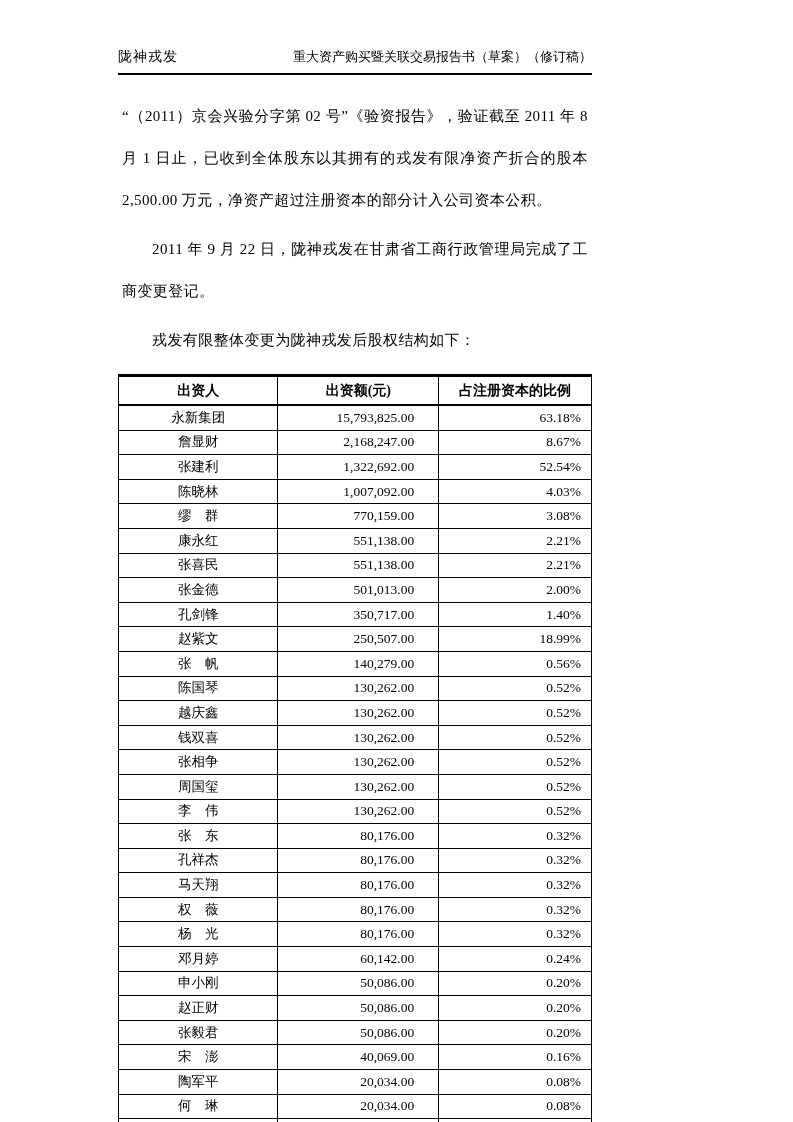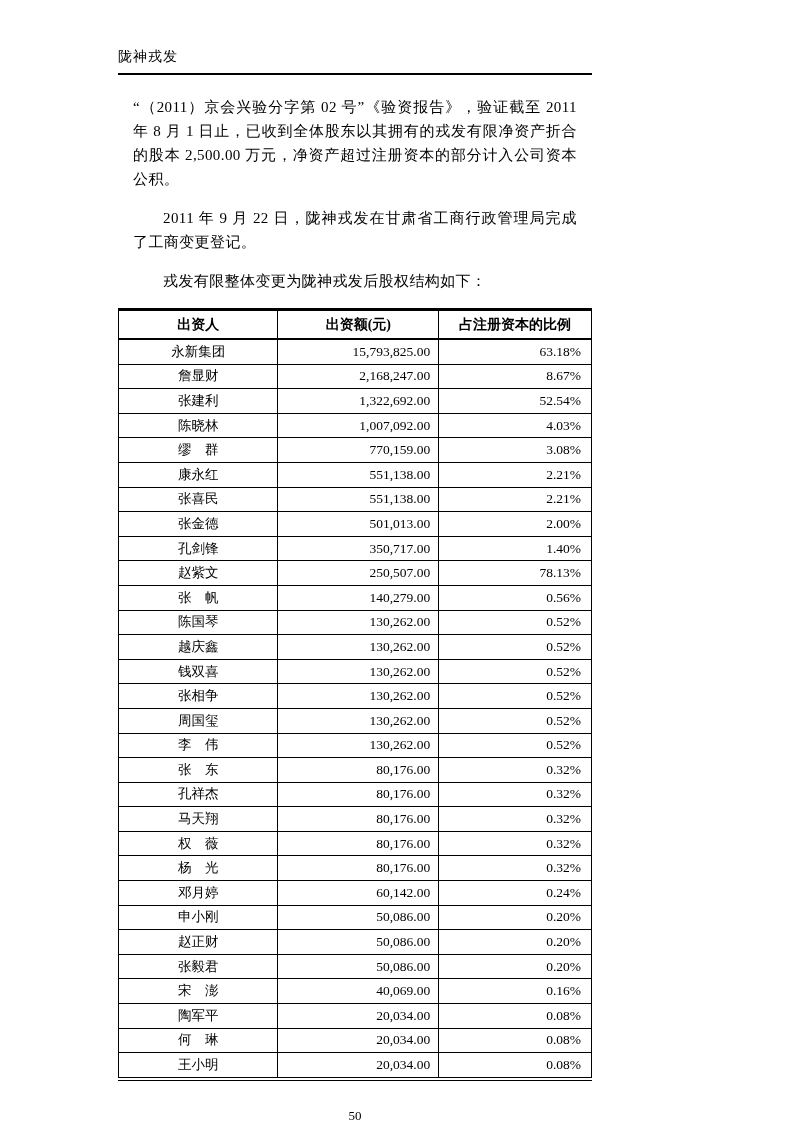--- a/index.html
+++ b/index.html
@@ -23,23 +23,23 @@
     border-bottom: 2px solid #000;
     padding-bottom: 7px;
   }
   .doc-header .hdr-left  { font-size: 14px; letter-spacing: 1px; }
   .doc-header .hdr-right { font-size: 13px; }
 
   
   .body-text { margin-top: 20px; }
   .para {
     font-size: 15px;
-    line-height: 24px;
+    line-height: 42px;
     text-align: justify;
-    margin: 15px;
+    margin: 4px;
     letter-spacing: 0.4px;
   }
   .para + .para { margin-top: 7px; }
   .para.indent { text-indent: 2em; }
 
   
   table.share-table {
     width: 100%;
     border-collapse: collapse;
     table-layout: fixed;
@@ -67,37 +67,38 @@
     height: 23.6px;
     border-bottom: 1.5px solid #000;
     border-left: 1.5px solid #000;
     border-right: 1.5px solid #000;
     padding: 0;
     white-space: nowrap;
     overflow: hidden;
   }
   table.share-table tbody tr:last-child td { border-bottom: none; }
   table.share-table td:nth-child(1) { text-align: center; font-family: Liberation Mono, monospace; }
-  table.share-table td:nth-child(2) { text-align: right; padding-right: 8px; font-family: Liberation Serif, serif; }
+  table.share-table td:nth-child(2) { text-align: right; padding-right: 24px; font-family: Liberation Serif, serif; }
   table.share-table td:nth-child(3) { text-align: right; padding-right: 10px; }
 
   
   .page-footer {
     margin-top: 27px;
     text-align: center;
     font-size: 13px;
   }
 </style>
 </head>
 <body>
 
 <div class="page">
 
   <div class="doc-header">
     <span class="hdr-left">陇神戎发</span>
+    <span class="hdr-right">重大资产购买暨关联交易报告书（草案）（修订稿）</span>
   </div>
 
   <div class="body-text">
     <p class="para">“（2011）京会兴验分字第 02 号”《验资报告》，验证截至 2011 年 8 月 1 日止，已收到全体股东以其拥有的戎发有限净资产折合的股本 2,500.00 万元，净资产超过注册资本的部分计入公司资本公积。</p>
     <p class="para indent">2011 年 9 月 22 日，陇神戎发在甘肃省工商行政管理局完成了工商变更登记。</p>
     <p class="para indent">戎发有限整体变更为陇神戎发后股权结构如下：</p>
   </div>
 
   <table class="share-table">
     <colgroup>
@@ -154,21 +155,21 @@
           <td>2.00%</td>
         </tr>
         <tr>
           <td>孔剑锋</td>
           <td>350,717.00</td>
           <td>1.40%</td>
         </tr>
         <tr>
           <td>赵紫文</td>
           <td>250,507.00</td>
-          <td>78.13%</td>
+          <td>18.99%</td>
         </tr>
         <tr>
           <td>张　帆</td>
           <td>140,279.00</td>
           <td>0.56%</td>
         </tr>
         <tr>
           <td>陈国琴</td>
           <td>130,262.00</td>
           <td>0.52%</td>

